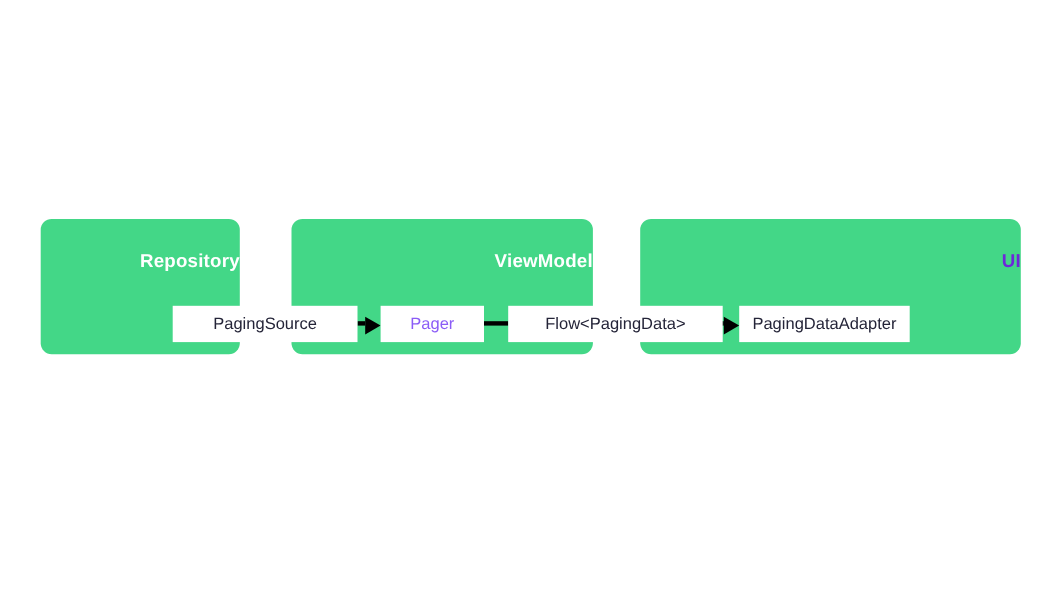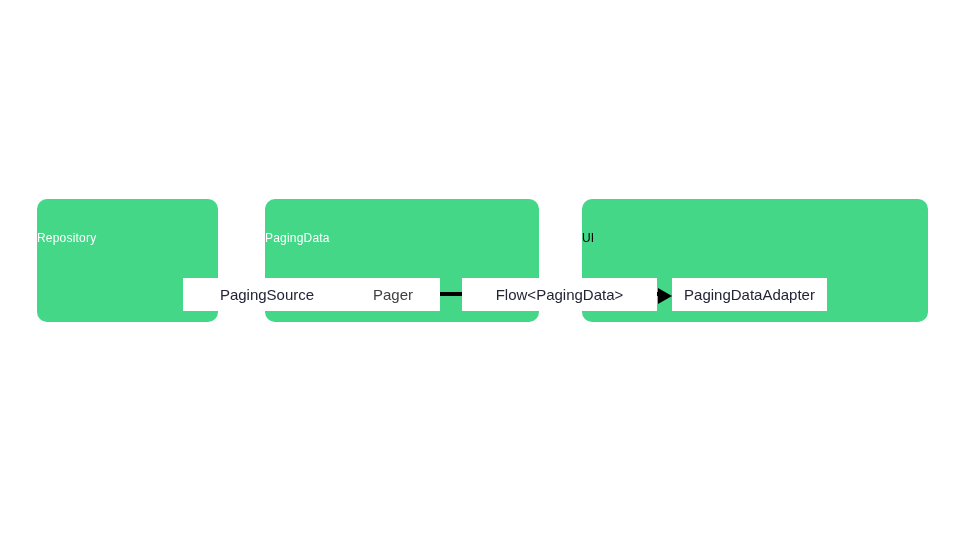--- a/index.html
+++ b/index.html
@@ -24,24 +24,24 @@
   .group-box {
     position: absolute;
     background: #43d787;
     border-radius: 10px;
     box-sizing: border-box;
   }
   .group-title {
     position: absolute;
     left: 0;
     right: 0;
-    text-align: left;
+    text-align: right;
     color: #ffffff;
-    font-size: 12px;
-    font-weight: 400;
+    font-size: 17px;
+    font-weight: 700;
     letter-spacing: 0.2px;
     line-height: 20px;
     white-space: nowrap;
   }
 
   
   .node-chip {
     position: absolute;
     background: #ffffff;
     display: flex;
@@ -80,39 +80,39 @@
 </head>
 <body>
 
 <div id="diagram">
 
   <div class="group-box" id="group-repository" style="left: 37px; top: 199px; width: 181px; height: 123px; background: rgb(67, 215, 135);">
     <div class="group-title" style="top: 29px; color: rgb(255, 255, 255);">Repository</div>
   </div>
 
   <div class="group-box" id="group-viewmodel" style="left: 265px; top: 199px; width: 274px; height: 123px; background: rgb(67, 215, 135);">
-    <div class="group-title" style="top: 29px; color: rgb(255, 255, 255);">PagingData</div>
+    <div class="group-title" style="top: 29px; color: rgb(255, 255, 255);">ViewModel</div>
   </div>
 
   <div class="group-box" id="group-ui" style="left: 582px; top: 199px; width: 346px; height: 123px; background: rgb(67, 215, 135);">
-    <div class="group-title" style="top: 29px; color: #000000;">UI</div>
+    <div class="group-title" style="top: 29px; color: #6d28d9;">UI</div>
   </div>
 
   <div class="connector" id="conn-0" style="left: 325px; top: 294px; width: 21px;">
     <div class="connector-line" style="width: 7px; top: -2px; background: rgb(0, 0, 0);"></div>
     <div class="connector-head" style="left: 7px; border-left-color: rgb(0, 0, 0);"></div>
   </div>
 
   <div class="connector" id="conn-1" style="left: 440px; top: 294px; width: 22px;">
     <div class="connector-line" style="width: 22px; top: -2px; background: rgb(0, 0, 0);"></div>
   </div>
 
   <div class="connector" id="conn-2" style="left: 632px; top: 294px; width: 40px;">
     <div class="connector-line" style="width: 26px; top: -2px; background: rgb(0, 0, 0);"></div>
     <div class="connector-head" style="left: 26px; border-left-color: rgb(0, 0, 0);"></div>
   </div>
 
-  <div class="node-chip" id="node-0" style="left: 157px; top: 278px; width: 168px; height: 33px; background: rgb(255, 255, 255); color: rgb(36, 36, 56); margin-left: 26px;">PagingSource</div>
-  <div class="node-chip" id="node-1" style="left: 346px; top: 278px; width: 94px; height: 33px; background: rgb(255, 255, 255); color: #404040;">Pager</div>
+  <div class="node-chip" id="node-0" style="left: 157px; top: 278px; width: 168px; height: 33px; background: rgb(255, 255, 255); color: rgb(36, 36, 56);">PagingSource</div>
+  <div class="node-chip" id="node-1" style="left: 346px; top: 278px; width: 94px; height: 33px; background: rgb(255, 255, 255); color: #8b5cf6;">Pager</div>
   <div class="node-chip" id="node-2" style="left: 462px; top: 278px; width: 195px; height: 33px; background: rgb(255, 255, 255); color: rgb(36, 36, 56);">Flow&lt;PagingData&gt;</div>
   <div class="node-chip" id="node-3" style="left: 672px; top: 278px; width: 155px; height: 33px; background: rgb(255, 255, 255); color: rgb(36, 36, 56);">PagingDataAdapter</div>
 
 </div>
 
 </body></html>

